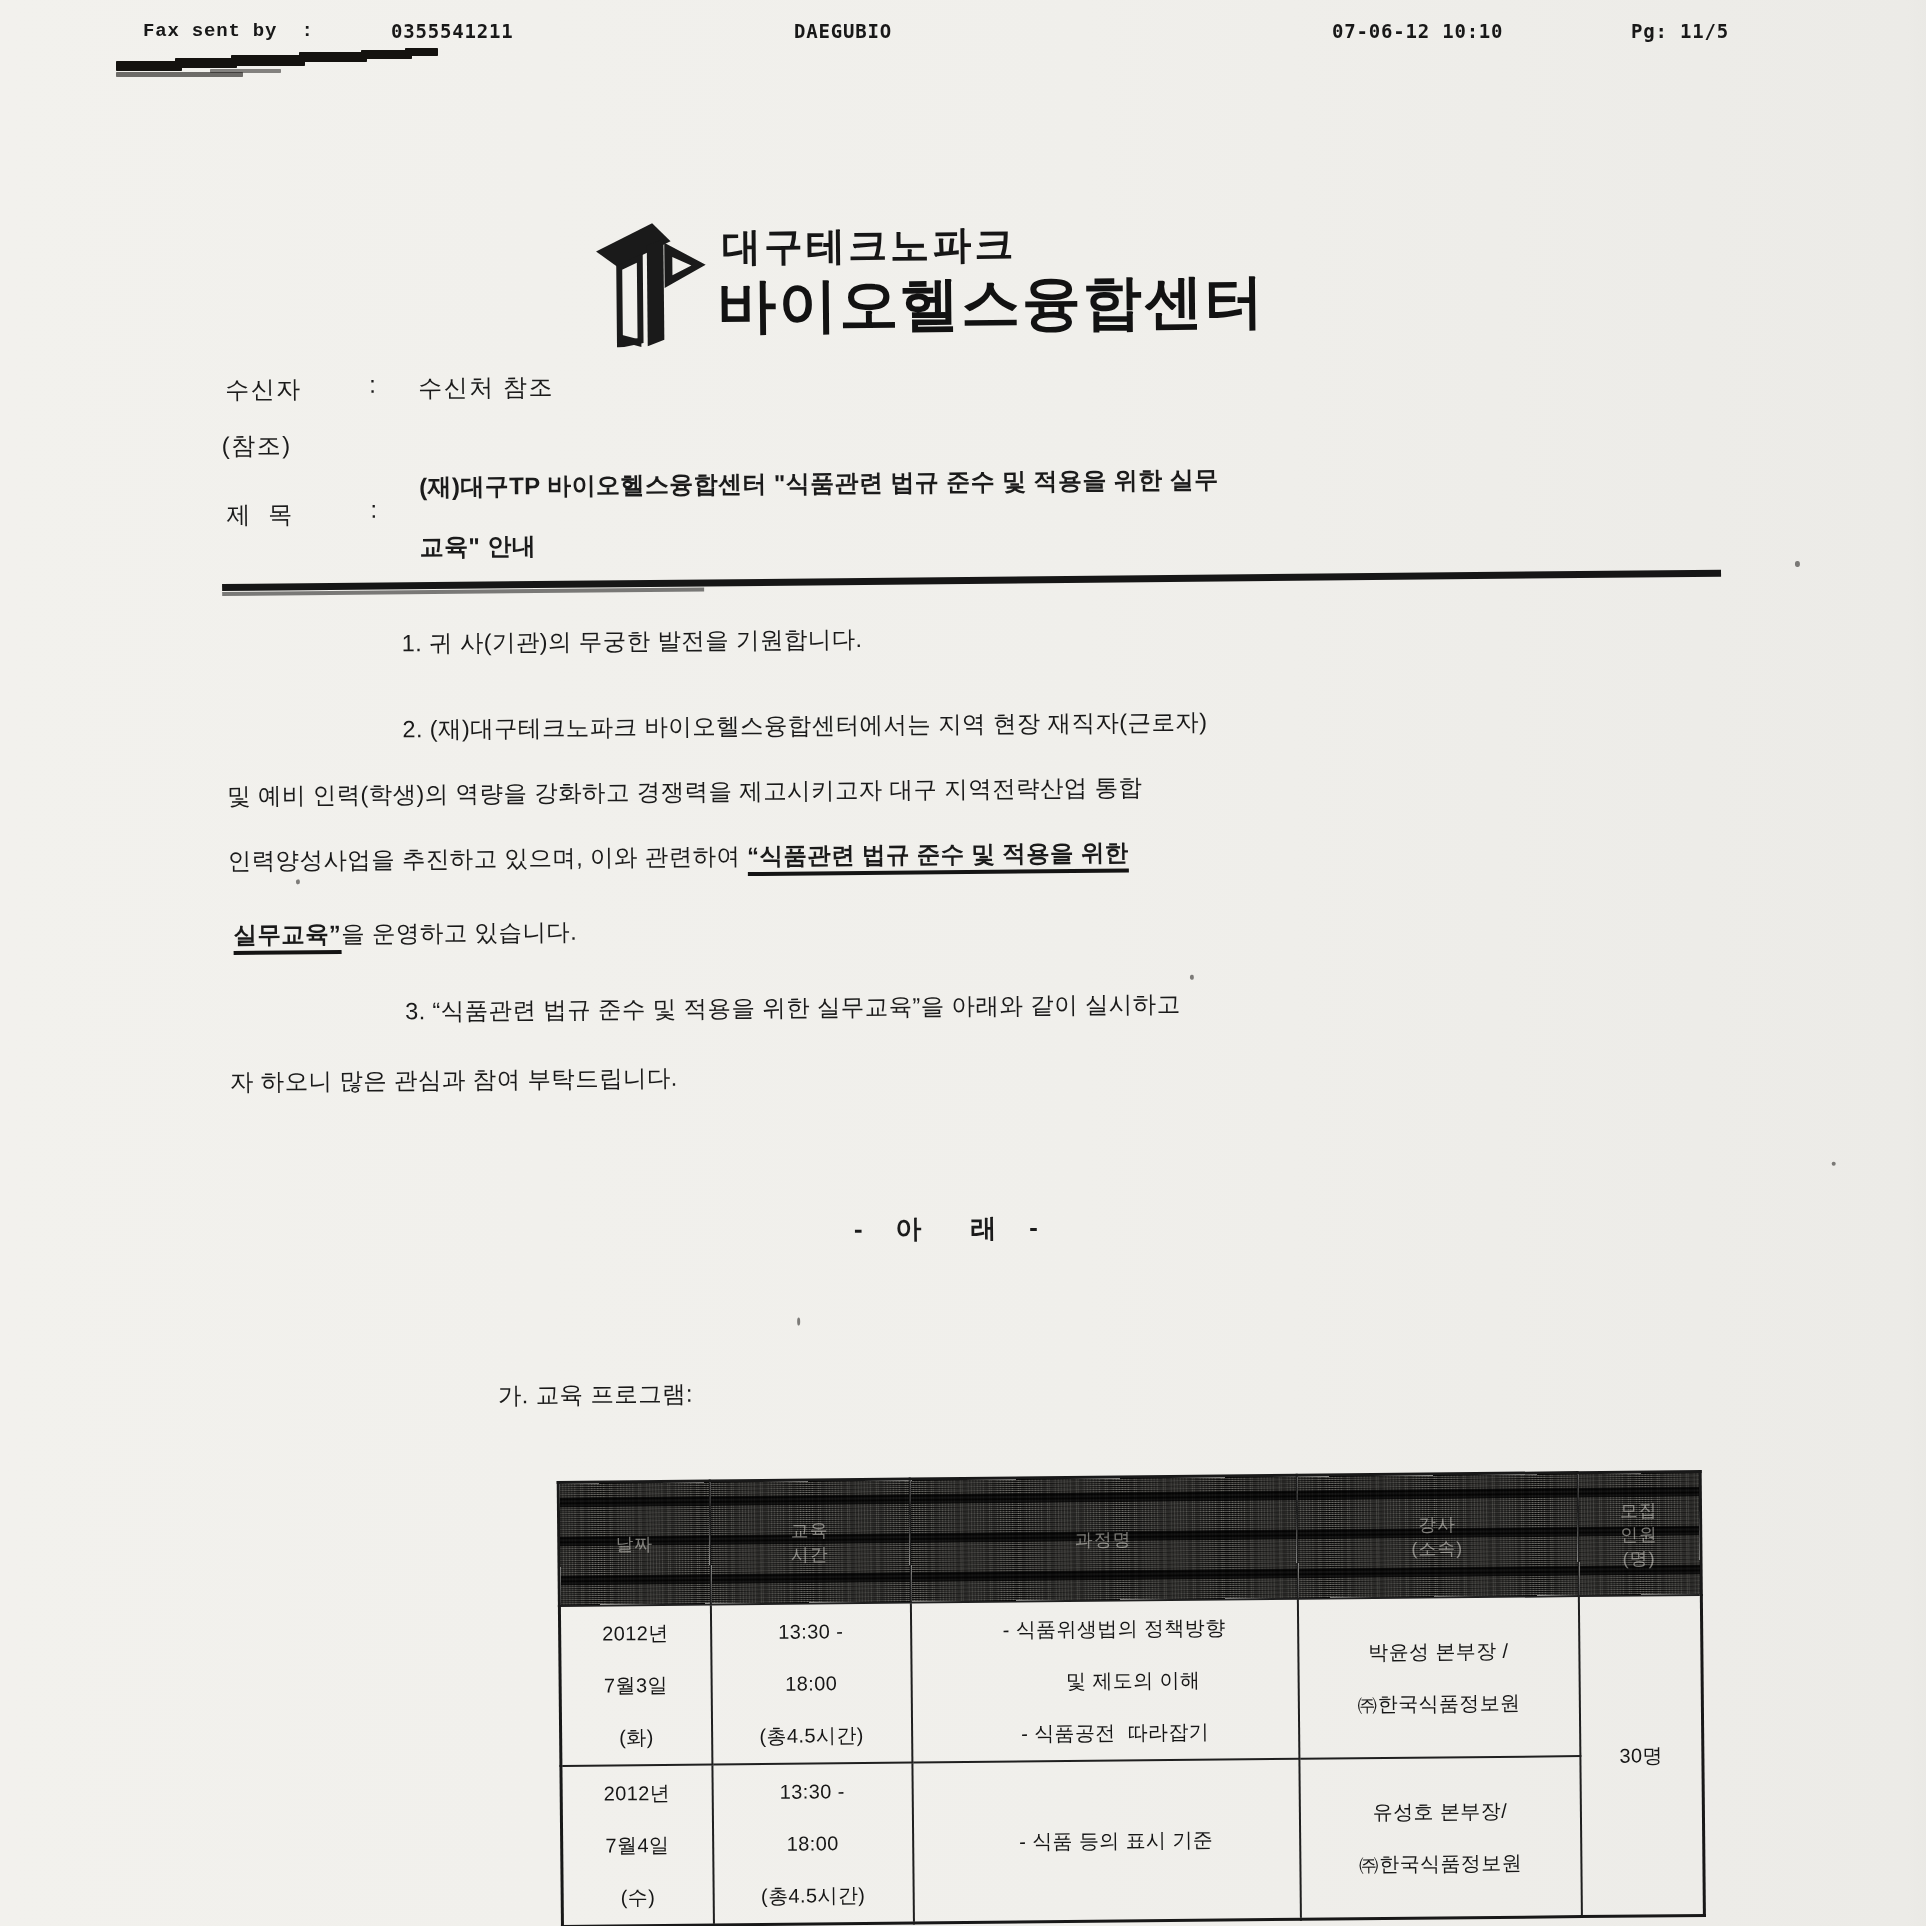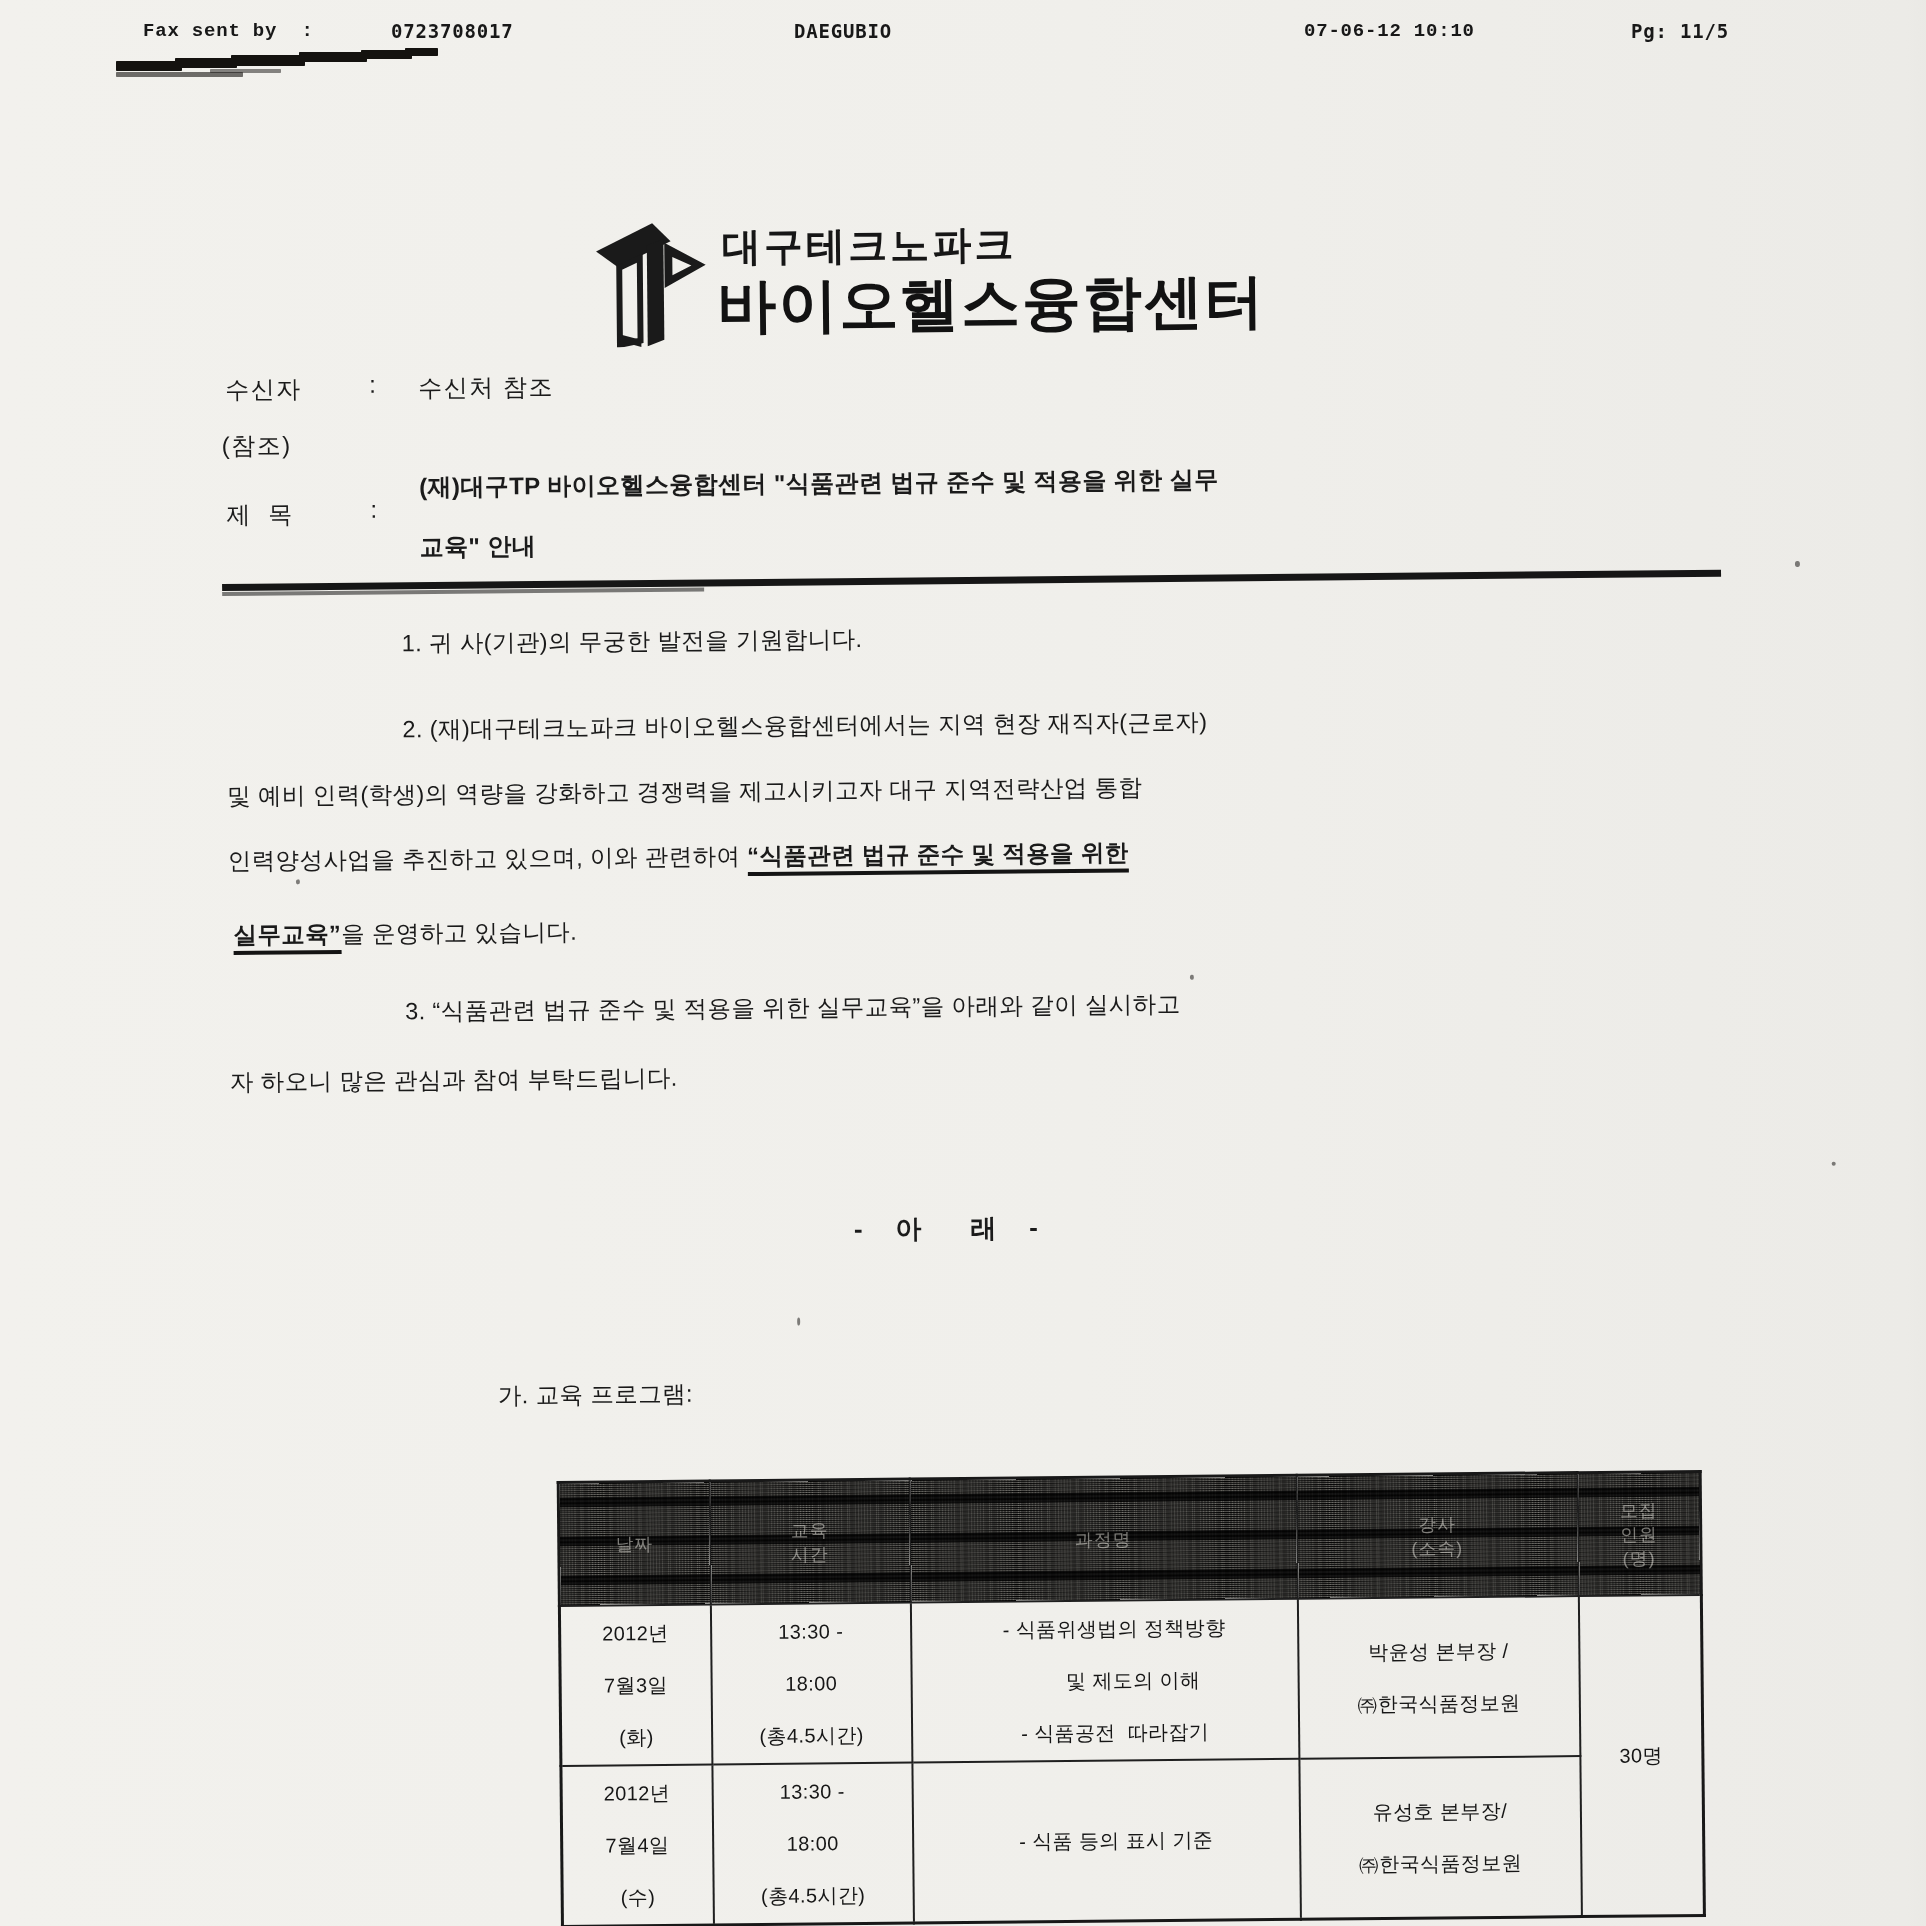--- a/index.html
+++ b/index.html
@@ -40,23 +40,23 @@
   td.course .cline:nth-child(2){padding-left:37px;}
   .cap{font-size:21px;}
   .speck{position:absolute;background:rgba(30,28,25,.55);border-radius:50%;}
 </style>
 </head>
 <body>
 
 <div id="page">
 
   <div class="abs faxline" style="left:143px;top:20px;font-family:Liberation Mono, monospace;">Fax sent by  :</div>
-  <div class="abs faxline" style="left:391px;top:20px;">0723708017</div>
+  <div class="abs faxline" style="left:391px;top:20px;">0355541211</div>
   <div class="abs faxline" style="left:794px;top:20px;">DAEGUBIO</div>
-  <div class="abs faxline" style="left:1304px;top:20px;font-family:Liberation Mono, monospace;">07-06-12 10:10</div>
+  <div class="abs faxline" style="left:1332px;top:20px;">07-06-12 10:10</div>
   <div class="abs faxline" style="left:1631px;top:20px;">Pg: 11/5</div>
 
   <div>
     <div class="smudge" style="left:116px;top:61px;width:66px;height:10.4px;"></div>
     <div class="smudge" style="left:175px;top:58px;width:62px;height:10.4px;"></div>
     <div class="smudge" style="left:231px;top:55px;width:74px;height:10.8px;"></div>
     <div class="smudge" style="left:299px;top:52px;width:68px;height:10px;"></div>
     <div class="smudge" style="left:361px;top:50px;width:51px;height:9.2px;"></div>
     <div class="smudge" style="left:405px;top:48px;width:33px;height:7.7px;"></div>
     <div class="smudge" style="left:116px;top:72px;width:127px;height:4.6px;opacity:.6;"></div>

